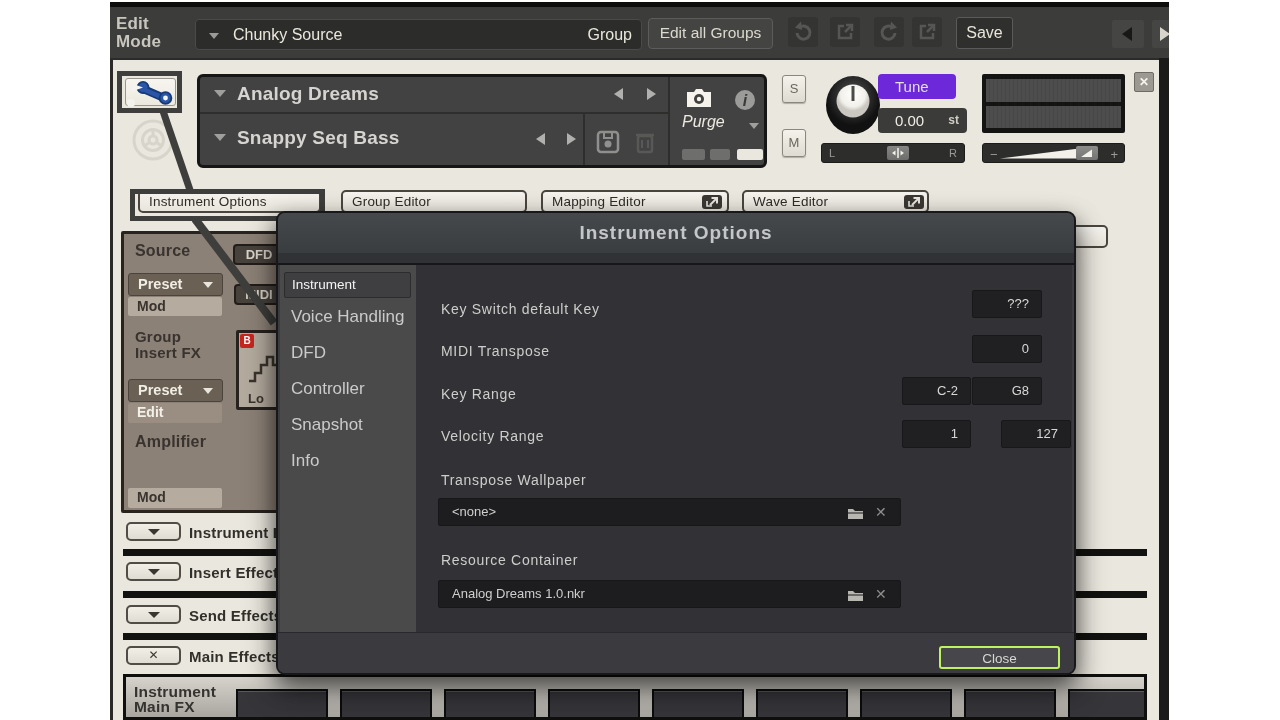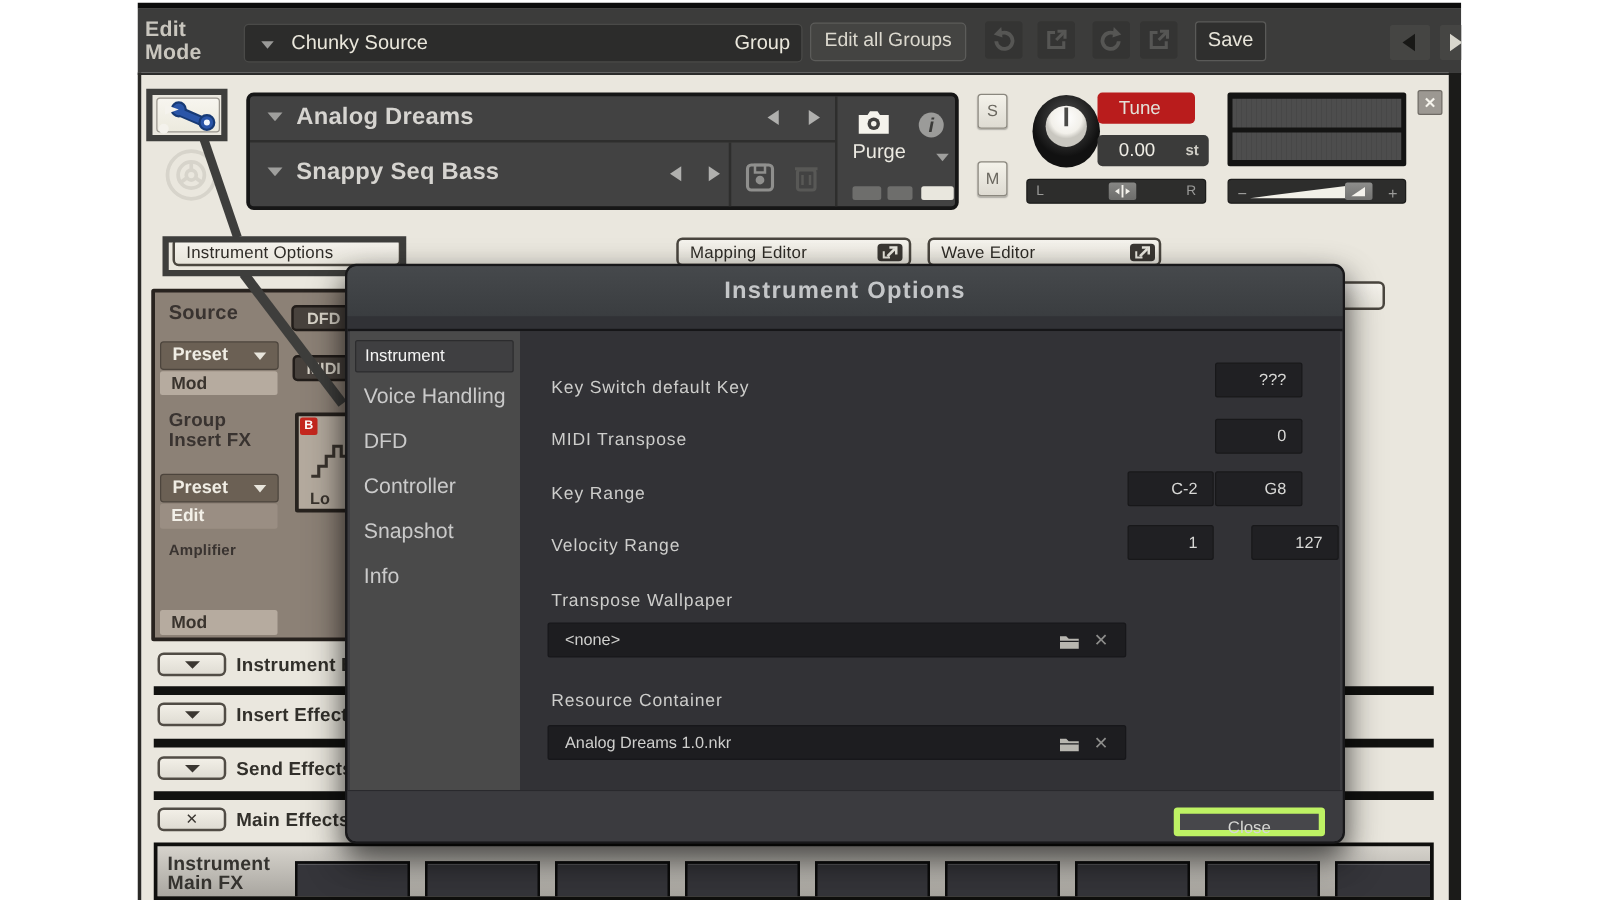--- a/index.html
+++ b/index.html
@@ -29,26 +29,26 @@
 
 #hblock{left:87px;top:72px;width:570px;height:94px;background:#424242;border:3px solid #161616;border-radius:6px;}
 #hblock .row1div{position:absolute;left:0;top:35px;width:468px;height:2px;background:#2e2e2d;}
 #hblock .vdiv1{position:absolute;left:383px;top:37px;width:2px;height:51px;background:#2e2e2d;}
 #hblock .vdiv2{position:absolute;left:468px;top:0;width:2px;height:88px;background:#2e2e2d;}
 .htri{width:0;height:0;border-left:6px solid transparent;border-right:6px solid transparent;border-top:7px solid #9f9f9d;}
 #an{left:37px;top:6px;font-size:19px;font-weight:bold;color:#d6d4d0;letter-spacing:0.2px;}
 #sb{left:37px;top:50px;font-size:19px;font-weight:bold;color:#d6d4d0;letter-spacing:0.2px;}
 .ltri{width:0;height:0;border-top:6px solid transparent;border-bottom:6px solid transparent;border-right:9px solid #b0b0ae;}
 .rtri{width:0;height:0;border-top:6px solid transparent;border-bottom:6px solid transparent;border-left:9px solid #b0b0ae;}
-#purge{position:absolute;left:482px;top:36px;font-size:16px;color:#eceae2;}
+#purge{position:absolute;left:482px;top:36px;font-size:16px;color:#eceae2;font-style:italic;}
 #purgetri{position:absolute;left:549px;top:46px;width:0;height:0;border-left:5px solid transparent;border-right:5px solid transparent;border-top:6px solid #9f9f9d;}
 .mbar{position:absolute;top:72px;height:11px;border-radius:2px;background:#6e6e6c;}
 
 .smbtn{left:672px;width:24px;height:28px;background:linear-gradient(#f4f2ea,#dedbd2);border:1px solid #8a877e;border-radius:3px;font-size:13px;color:#6a675f;text-align:center;line-height:26px;box-shadow:0 1px 1px rgba(0,0,0,0.25);}
-#tune{left:768px;top:72px;width:78px;height:25px;background:#b91c1c;border-radius:4px;color:#e3e1d8;font-size:15px;line-height:25px;}
+#tune{left:768px;top:72px;width:78px;height:25px;background:#6d28d9;border-radius:4px;color:#e3e1d8;font-size:15px;line-height:25px;}
 #tval{left:768px;top:106px;width:89px;height:25px;background:#3b3b3a;border-radius:4px;color:#efede5;font-size:15px;line-height:25px;}
 #meter{left:872px;top:72px;width:143px;height:59px;background:#141413;border-radius:2px;}
 .mrow{position:absolute;left:4px;width:135px;background:#4b4b4b;background:repeating-linear-gradient(90deg,#4d4d4d 0 3px,#474747 3px 4px);}
 .slider{top:141px;height:20px;background:#2d2d2c;border:1px solid #1c1c1b;border-radius:3px;color:#9a9a98;font-size:11px;}
 
 #wbox{left:7px;top:69px;width:65px;height:42px;border:5px solid #3e3e3c;z-index:3;}
 #wbtn{left:15px;top:76px;width:51px;height:28px;background:linear-gradient(#f7f5ef,#eceade);border:1px solid #9a968e;border-radius:3px;z-index:4;}
 #tabbox{left:20px;top:187px;width:195px;height:32px;border:5px solid #3e3e3c;z-index:4;}
 
 .tab{top:188px;height:23px;background:linear-gradient(#f5f3ed,#e8e5dc);border:2px solid #4a463f;border-radius:5px;font-size:13.5px;color:#2f2c27;line-height:19px;padding-left:9px;z-index:2;letter-spacing:0.2px;}
@@ -73,21 +73,21 @@
 #dband{position:absolute;left:0;top:40px;width:796px;height:10px;background:#313236;}
 #dhr{position:absolute;left:0;top:50px;width:796px;height:2px;background:#161618;}
 #dside{position:absolute;left:2px;top:52px;width:136px;height:367px;background:#4a4a4a;}
 #dcont{position:absolute;left:138px;top:52px;width:656px;height:367px;background:#323236;}
 #dsel{position:absolute;left:6px;top:59px;width:127px;height:26px;background:#3f3f41;border:1px solid #2c2c2e;border-radius:2px;color:#f4f4f4;font-size:13.5px;line-height:24px;padding-left:7px;}
 .ditem{position:absolute;left:13px;font-size:17px;color:#cacaca;line-height:18px;}
 .dlabel{position:absolute;left:163px;font-size:14px;color:#cdcdcb;line-height:18px;letter-spacing:0.7px;}
 .vbox{position:absolute;background:#202023;border:1px solid #18181a;border-radius:2px;color:#d8d8d6;font-size:13px;line-height:26px;text-align:right;padding-right:12px;height:28px;}
 .inp{position:absolute;left:160px;width:463px;height:28px;background:#1d1d20;border:1px solid #17171a;border-radius:2px;color:#cfcfcd;font-size:13px;line-height:26px;padding-left:13px;}
 #dfoot{position:absolute;left:0;top:419px;width:796px;height:41px;background:#3b3b3f;border-top:1px solid #29292d;border-radius:0 0 7px 7px;}
-#dclose{position:absolute;left:661px;top:13px;width:121px;height:23px;background:#47474b;border:5px solid #bef264;border-radius:3px;color:#d6d6d4;font-size:13.5px;line-height:21px;text-align:center;}
+#dclose{position:absolute;left:661px;top:13px;width:121px;height:23px;background:#47474b;border:2px solid #bef264;border-radius:3px;color:#d6d6d4;font-size:13.5px;line-height:21px;text-align:center;}
 </style>
 </head>
 <body>
 <div id="page">
 <div id="ui">
   <div class="abs" id="body"></div>
   <div class="abs" id="strip"></div>
   <div class="abs" id="topbar"></div>
   <div class="abs" id="topedge"></div>
   <div class="abs" id="lborder"></div>
@@ -234,20 +234,21 @@
           <line x1="19.8" y1="25" x2="14.5" y2="29"></line>
           <line x1="26.2" y1="25" x2="31.5" y2="29"></line>
         </g>
       </svg>
   <svg class="abs" style="left:0;top:0;z-index:3;pointer-events:none;" width="1059" height="718">
     <line x1="53" y1="109" x2="80" y2="188" stroke="#3e3e3c" stroke-width="7"></line>
     <line x1="85" y1="217" x2="164" y2="321" stroke="#3e3e3c" stroke-width="8"></line>
   </svg>
 
   <div class="abs tab" style="left:28px;width:183px;">Instrument Options</div>
+  <div class="abs tab" style="left:231px;width:186px;">Group Editor</div>
   <div class="abs tab" style="left:431px;width:188px;">Mapping Editor<div class="tabico" style="left:159px;"><svg width="20" height="14" viewBox="0 0 20 14">
             <path d="M8 10 L14 4" stroke="#e8e6de" stroke-width="2"></path>
             <path d="M9.5 3 L15 3 L15 8.5" fill="none" stroke="#e8e6de" stroke-width="2"></path>
             <path d="M5 6 L5 11 L10 11" fill="none" stroke="#e8e6de" stroke-width="1.6"></path>
           </svg></div></div>
   <div class="abs tab" style="left:632px;width:187px;">Wave Editor<div class="tabico" style="left:160px;"><svg width="20" height="14" viewBox="0 0 20 14">
             <path d="M8 10 L14 4" stroke="#e8e6de" stroke-width="2"></path>
             <path d="M9.5 3 L15 3 L15 8.5" fill="none" stroke="#e8e6de" stroke-width="2"></path>
             <path d="M5 6 L5 11 L10 11" fill="none" stroke="#e8e6de" stroke-width="1.6"></path>
           </svg></div></div>
@@ -263,21 +264,21 @@
     <div class="ptitle" style="left:11px;top:95px;font-size:15px;line-height:16px;">Group<br>Insert FX</div>
     <div class="abs" id="fxslotbox" style="left:112px;top:96px;width:60px;height:80px;background:#b4aa9e;border:3px solid #27221e;border-radius:2px;">
       <div style="position:absolute;left:1px;top:1px;width:14px;height:14px;background:#c5271f;border-radius:2px;color:#fff;font-size:10px;font-weight:bold;text-align:center;line-height:14px;">B</div>
       <svg style="position:absolute;left:8px;top:16px;" width="40" height="36" viewBox="0 0 40 36">
             <path d="M2 32 L8 32 L8 24 L14 24 L14 16 L20 16 L20 8 L26 8 L26 16 L32 16" fill="none" stroke="#3a342e" stroke-width="2.5"></path>
           </svg>
       <div style="position:absolute;left:9px;top:58px;font-size:13px;font-weight:bold;color:#3a342e;">Lo</div>
     </div>
     <div class="pbtn" style="left:4px;top:145px;width:95px;height:23px;">Preset<span style="position:absolute;right:9px;top:8px;width:0;height:0;border-left:5px solid transparent;border-right:5px solid transparent;border-top:6px solid #e8e5dc;"></span></div>
     <div class="ptab" style="left:4px;top:169px;width:94px;height:20px;background:#9a8e83;color:#f3f0e8;">Edit</div>
-    <div class="ptitle" style="left:11px;top:199px;font-size:12px;">Amplifier</div>
+    <div class="ptitle" style="left:11px;top:199px;font-size:16px;">Amplifier</div>
     <div class="ptab" style="left:4px;top:254px;width:94px;height:20px;">Mod</div>
   </div>
 
 
   <div class="abs bar" style="top:547px;"></div>
   <div class="abs bar" style="top:589px;"></div>
   <div class="abs bar" style="top:631px;"></div>
   <div class="abs rowbtn" style="top:520px;">
         <div class="dtri"></div>
       </div>

